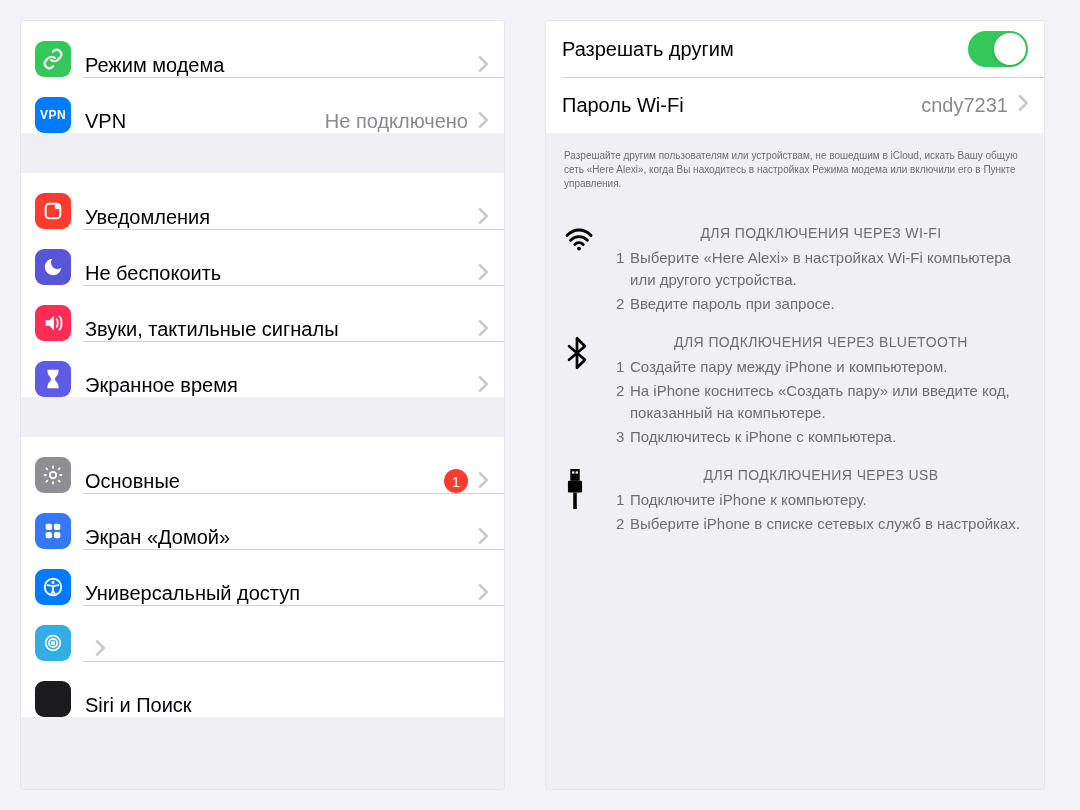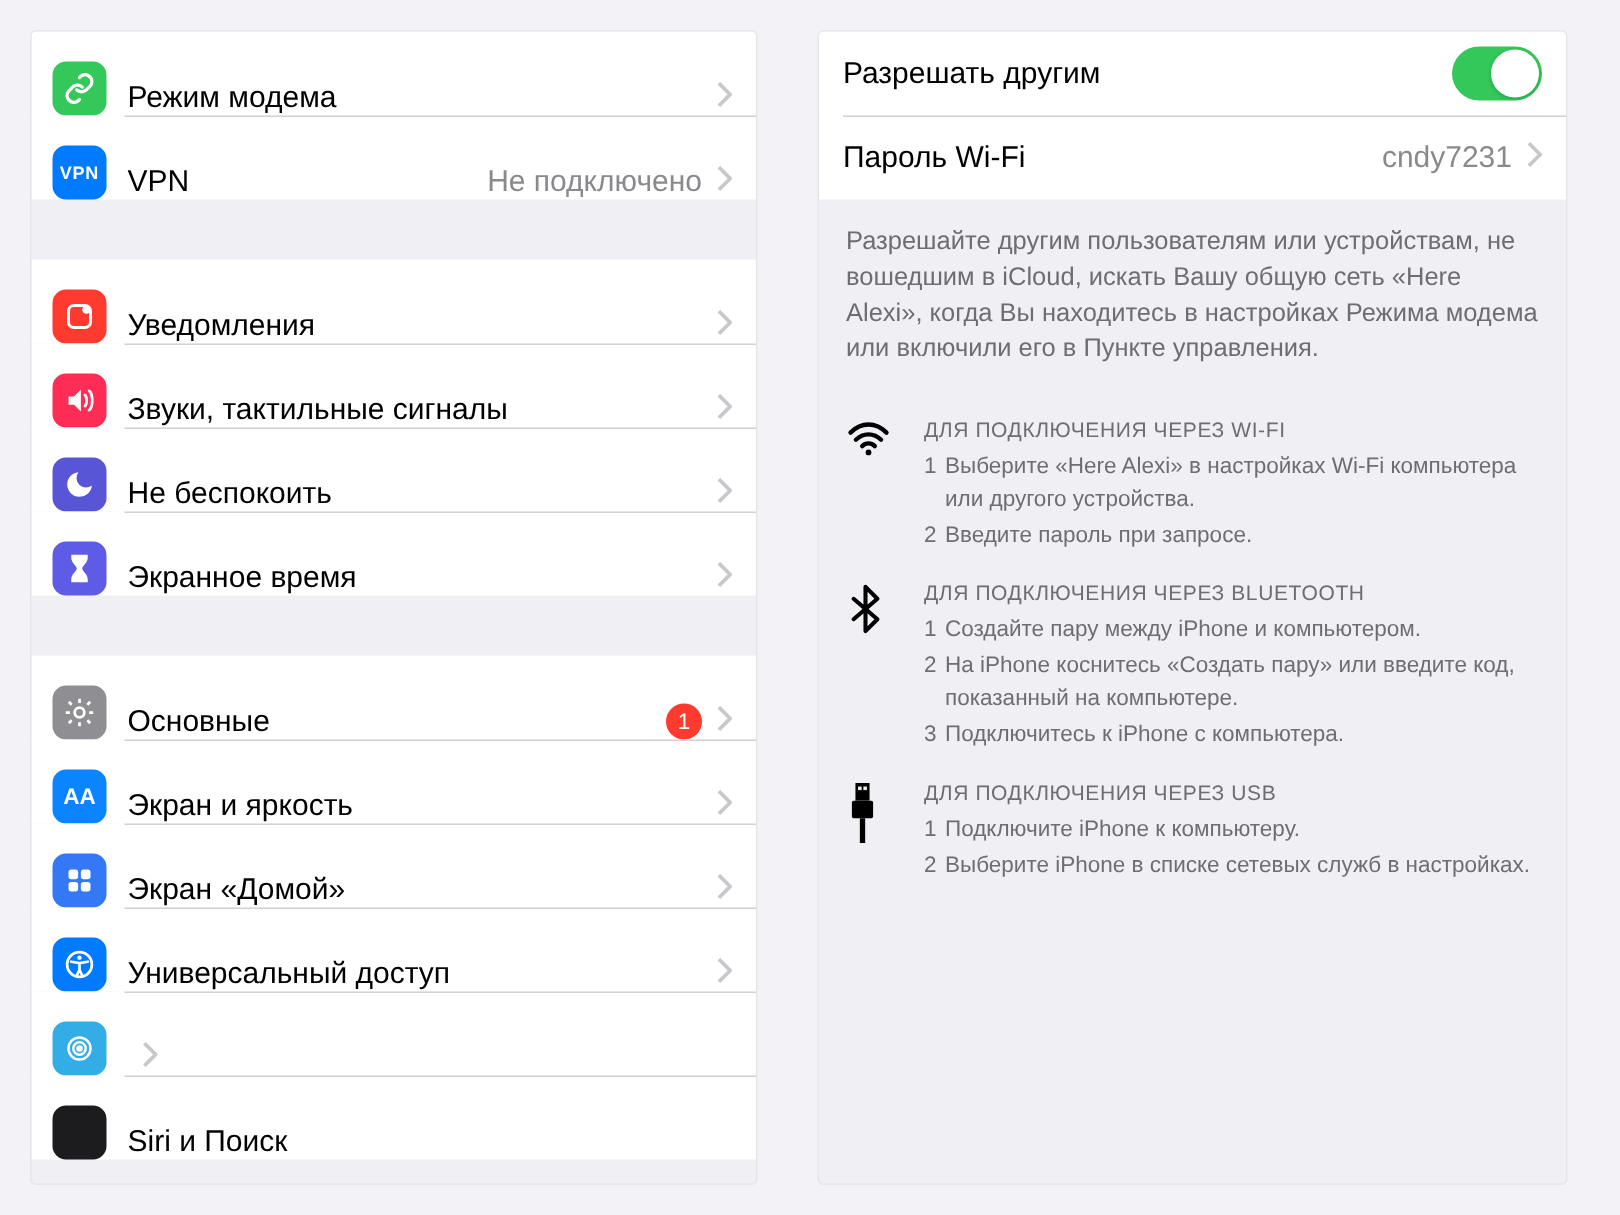--- a/index.html
+++ b/index.html
@@ -149,21 +149,21 @@
     width: 32px;
     height: 32px;
     background: #fff;
     border-radius: 50%;
     top: 2px;
     right: 2px;
     box-shadow: 0 1px 3px rgba(0,0,0,0.2);
   }
   .footer-text {
     padding: 16px 18px 24px;
-    font-size: 17px;
+    font-size: 10px;
     line-height: 1.4;
     color: #6d6d72;
     background: #efeff4;
   }
   .instr-block {
     display: flex;
     padding: 10px 18px 8px;
     background: #efeff4;
   }
   .instr-icon {
@@ -175,20 +175,21 @@
     color: #000;
   }
   .instr-content {
     flex: 1;
   }
   .instr-title {
     font-size: 14px;
     color: #6d6d72;
     letter-spacing: 0.4px;
     margin-bottom: 6px;
+    text-align: center;
   }
   .instr-step {
     font-size: 15px;
     color: #6d6d72;
     line-height: 1.45;
     margin-bottom: 2px;
     display: flex;
   }
   .step-num { width: 14px; flex-shrink: 0; }
   .step-txt { flex: 1; }
@@ -229,38 +230,38 @@
           <rect x="4" y="4" width="16" height="16" rx="4"></rect>
           <circle cx="17" cy="7" r="3" fill="#fff" stroke="none"></circle>
         </svg>
     </div>
     <span class="label">Уведомления</span>
     <span class="chevron"><svg width="10" height="18" viewBox="0 0 8 14">
           <path d="M1 1l6 6-6 6" fill="none" stroke="#c7c7cc" stroke-width="2"></path>
         </svg></span>
   </div>
   <div class="cell">
+    <div class="icon ic-indigo">
+      <svg width="22" height="22" viewBox="0 0 24 24" fill="#fff">
+          <path d="M21 12.8A9 9 0 1 1 11.2 3a7 7 0 0 0 9.8 9.8z"></path>
+        </svg>
+    </div>
+    <span class="label">Не беспокоить</span>
+    <span class="chevron"><svg width="10" height="18" viewBox="0 0 8 14">
+          <path d="M1 1l6 6-6 6" fill="none" stroke="#c7c7cc" stroke-width="2"></path>
+        </svg></span>
+  </div>
+  <div class="cell">
     <div class="icon ic-pink">
       <svg width="22" height="22" viewBox="0 0 24 24" fill="#fff">
           <path d="M4 9v6h4l5 5V4L8 9H4z"></path>
           <path d="M16 8c1.5 1 1.5 7 0 8M19 5c3 2 3 12 0 14" fill="none" stroke="#fff" stroke-width="2" stroke-linecap="round"></path>
         </svg>
     </div>
     <span class="label">Звуки, тактильные сигналы</span>
-    <span class="chevron"><svg width="10" height="18" viewBox="0 0 8 14">
-          <path d="M1 1l6 6-6 6" fill="none" stroke="#c7c7cc" stroke-width="2"></path>
-        </svg></span>
-  </div>
-  <div class="cell">
-    <div class="icon ic-indigo">
-      <svg width="22" height="22" viewBox="0 0 24 24" fill="#fff">
-          <path d="M21 12.8A9 9 0 1 1 11.2 3a7 7 0 0 0 9.8 9.8z"></path>
-        </svg>
-    </div>
-    <span class="label">Не беспокоить</span>
     <span class="chevron"><svg width="10" height="18" viewBox="0 0 8 14">
           <path d="M1 1l6 6-6 6" fill="none" stroke="#c7c7cc" stroke-width="2"></path>
         </svg></span>
   </div>
   <div class="cell">
     <div class="icon ic-indigo2">
       <svg width="20" height="22" viewBox="0 0 20 24" fill="#fff">
           <path d="M4 2h12v2c0 4-4 6-4 8s4 4 4 8v2H4v-2c0-4 4-6 4-8s-4-4-4-8V2z"></path>
         </svg>
     </div>
@@ -274,29 +275,20 @@
 
   <div class="cell cell-nosep">
     <div class="icon ic-gray">
       <svg width="22" height="22" viewBox="0 0 24 24" fill="none" stroke="#fff" stroke-width="2">
           <circle cx="12" cy="12" r="3.5"></circle>
           <path d="M12 2v3M12 19v3M4.2 4.2l2.1 2.1M17.7 17.7l2.1 2.1M2 12h3M19 12h3M4.2 19.8l2.1-2.1M17.7 6.3l2.1-2.1"></path>
         </svg>
     </div>
     <span class="label">Основные</span>
     <span class="badge">1</span>
-    <span class="chevron"><svg width="10" height="18" viewBox="0 0 8 14">
-          <path d="M1 1l6 6-6 6" fill="none" stroke="#c7c7cc" stroke-width="2"></path>
-        </svg></span>
-  </div>
-  <div class="cell">
-    <div class="icon ic-blue2">
-      <span style="font-size:15px; font-weight:700;">AA</span>
-    </div>
-    <span class="label">Экран и яркость</span>
     <span class="chevron"><svg width="10" height="18" viewBox="0 0 8 14">
           <path d="M1 1l6 6-6 6" fill="none" stroke="#c7c7cc" stroke-width="2"></path>
         </svg></span>
   </div>
   <div class="cell">
     <div class="icon ic-blue3">
       <svg width="22" height="22" viewBox="0 0 24 24" fill="#fff">
           <rect x="4" y="4" width="7" height="7" rx="2"></rect>
           <rect x="13" y="4" width="7" height="7" rx="2"></rect>
           <rect x="4" y="13" width="7" height="7" rx="2"></rect>

